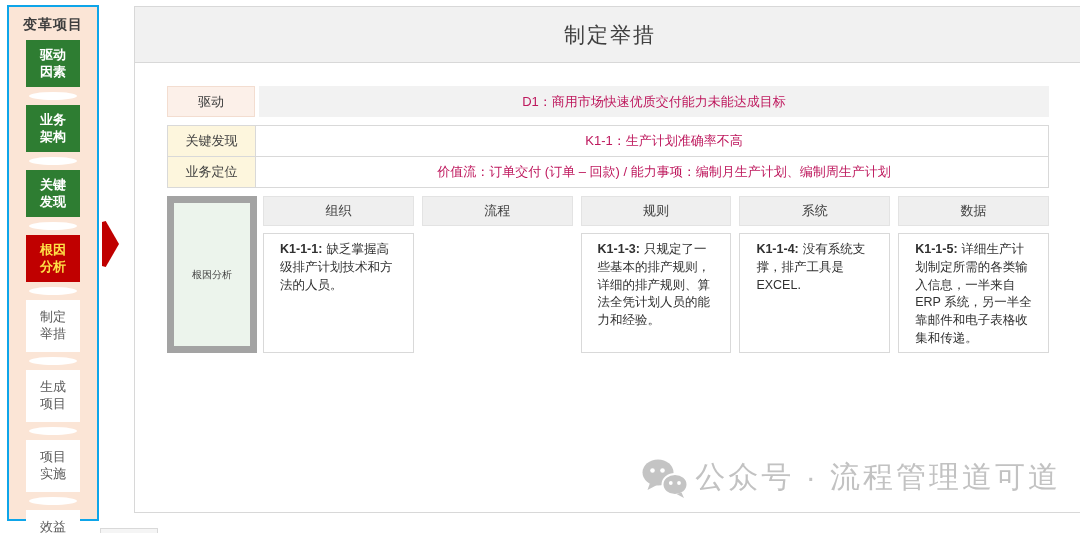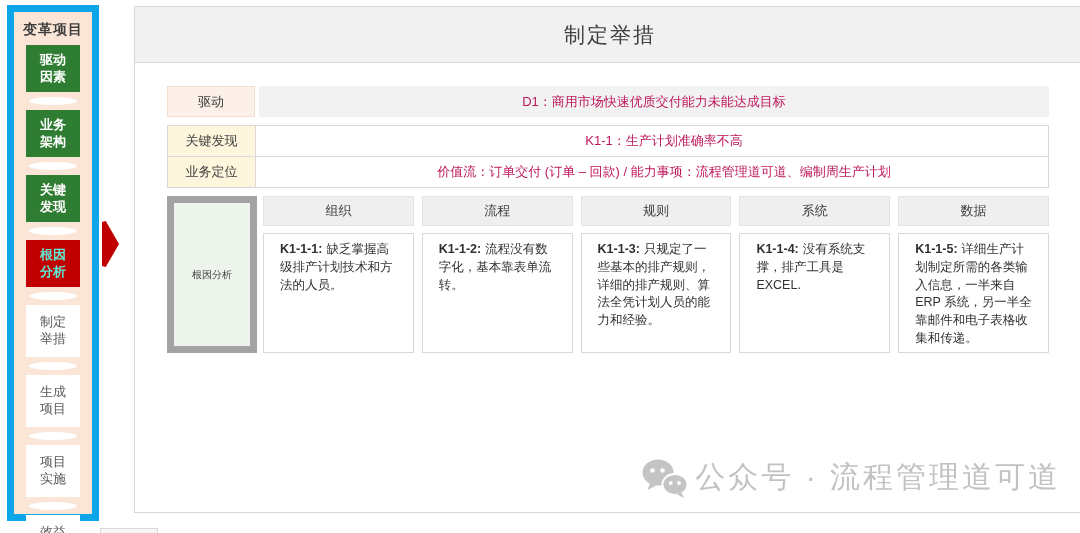--- a/index.html
+++ b/index.html
@@ -6,34 +6,34 @@
   body{
     width:1080px;height:533px;position:relative;overflow:hidden;
     background:#ffffff;
     font-family:"Liberation Sans","DejaVu Sans",sans-serif;
     -webkit-font-smoothing:antialiased;
   }
 
   
   .sidebar{
     position:absolute;left:7px;top:5px;width:92px;height:516px;
-    background:#fbe5d6;border:7px solid #0ea5e9;box-sizing:border-box;
+    background:#fbe5d6;border:2px solid #0ea5e9;box-sizing:border-box;
   }
   .sidebar-title{
     margin:9px 0 6px;text-align:center;
     font-size:14px;font-weight:bold;color:#3d3d3d;letter-spacing:1px;
   }
   .steps{display:flex;flex-direction:column;align-items:center;}
   .step{
     width:54px;display:flex;align-items:center;justify-content:center;
     text-align:center;box-sizing:border-box;
   }
   .step-label{white-space:pre-line;line-height:1.3;}
   .step.green{background:#2e7d32;color:#ffffff;font-weight:bold;height:47px;font-size:13px;}
-  .step.red{background:#c00000;color:#5eead4;font-weight:bold;height:47px;font-size:13px;}
+  .step.red{background:#c00000;color:#fde047;font-weight:bold;height:47px;font-size:13px;}
   .step.white{background:#ffffff;color:#595959;height:52px;font-size:13px;}
   .chev{
     width:48px;height:8px;background:#ffffff;border-radius:50%;
     margin:5px 0;
   }
 
   
   .active-arrow{
     position:absolute;left:102px;top:221px;width:17px;height:46px;
     background:#c00000;
@@ -172,40 +172,37 @@
       <div class="value-cell">D1：商用市场快速优质交付能力未能达成目标</div>
     </div>
 
     <div class="findings-table">
       <div class="row">
         <div class="label-cell">关键发现</div>
         <div class="value-cell">K1-1：生产计划准确率不高</div>
       </div>
       <div class="row">
         <div class="label-cell">业务定位</div>
-        <div class="value-cell">价值流：订单交付 (订单 – 回款) / 能力事项：流程管理道可道、编制周生产计划</div>
+        <div class="value-cell">价值流：订单交付 (订单 – 回款) / 能力事项：编制月生产计划、编制周生产计划</div>
       </div>
     </div>
 
     <div class="root-cause">
       <div class="rc-label">根因分析</div>
       <div class="rc-cols">
 
         <div class="rc-col">
           <div class="rc-col-header">组织</div>
           <div class="rc-card">
             <b>K1-1-1:</b><span>缺乏掌握高级排产计划技术和方法的人员。</span>
           </div>
         </div>
 
         <div class="rc-col">
           <div class="rc-col-header">流程</div>
-          <div class="rc-card">
-            <b>K1-1-2:</b><span>流程没有数字化，基本靠表单流转。</span>
-          </div>
         </div>
 
         <div class="rc-col">
           <div class="rc-col-header">规则</div>
           <div class="rc-card">
             <b>K1-1-3:</b><span>只规定了一些基本的排产规则，详细的排产规则、算法全凭计划人员的能力和经验。</span>
           </div>
         </div>
 
         <div class="rc-col">

